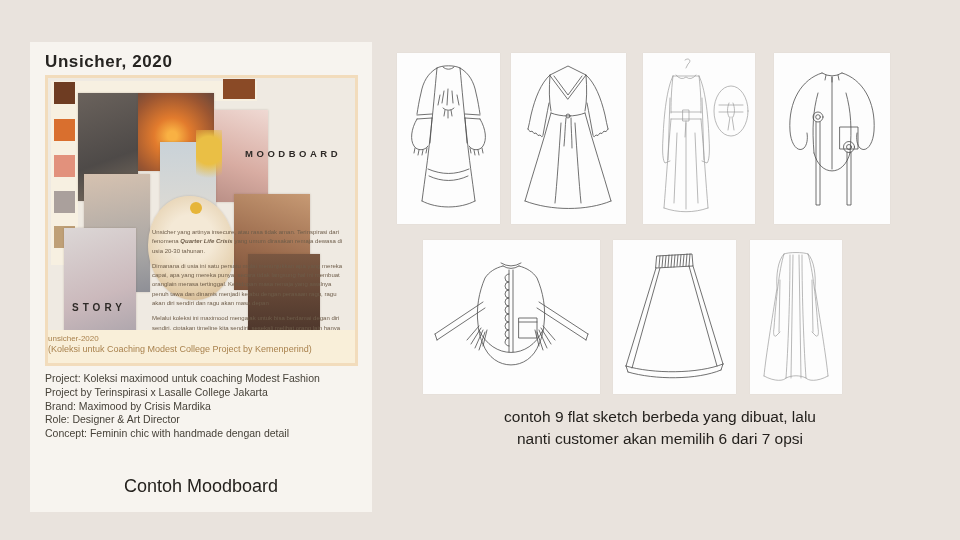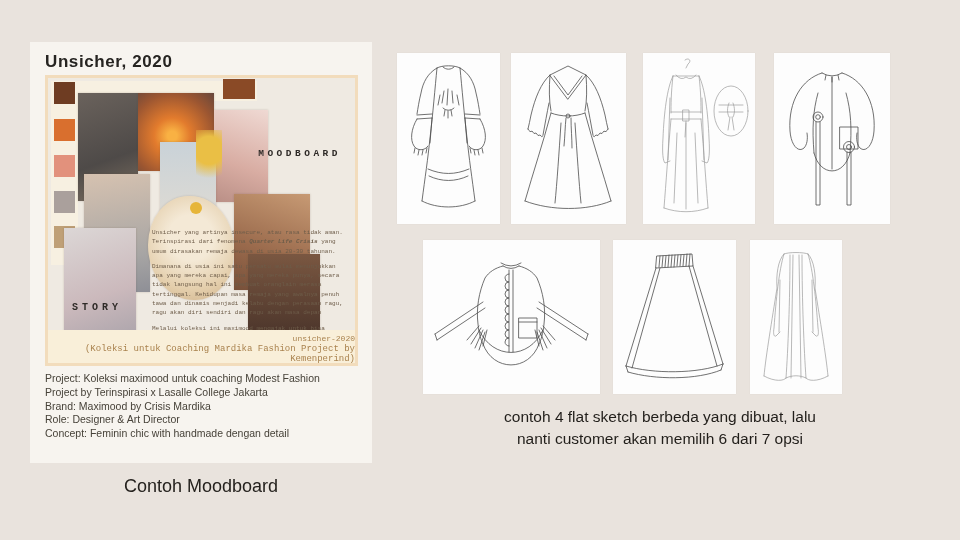--- a/index.html
+++ b/index.html
@@ -5,24 +5,24 @@
   html,body{margin:0;padding:0;}
   body{
     width:960px;height:540px;position:relative;overflow:hidden;
     background:#e9e3dd;
     font-family:"Liberation Sans", sans-serif;
     -webkit-font-smoothing:antialiased;
   }
   .abs{position:absolute;}
 
   
-  .mb-card{left:30px;top:42px;width:342px;height:421px;background:#f7f4ef;}
+  .mb-card{left:30px;top:42px;width:342px;height:470px;background:#f7f4ef;}
   .mb-title{left:15px;top:10px;font-size:17px;font-weight:bold;letter-spacing:.6px;color:#262421;}
   .poster{left:15px;top:33px;width:313px;height:291px;background:#efeae2;
-          border:3px solid #f2dcbc;box-sizing:border-box;overflow:hidden;font-family:Liberation Mono, monospace;}
+          border:3px solid #f2dcbc;box-sizing:border-box;overflow:hidden;}
   .palette-strip{left:3px;top:3px;width:27px;height:184px;background:#f7f0e1;}
   .top-band{left:3px;top:3px;width:206px;height:20px;background:#f7f0e1;}
   .chip{left:6px;width:21px;height:22px;}
   .chip1{top:4px;} .chip2{top:41px;} .chip3{top:77px;} .chip4{top:113px;} .chip5{top:148px;}
   .chip-top{left:175px;top:1px;width:32px;height:20px;background:#8a4a26;}
   .tile{box-shadow:0 0 2px rgba(90,70,50,.25);}
   .tile-interior{left:30px;top:15px;width:60px;height:108px;background:linear-gradient(160deg,#6a625c,#4e4a48 60%,#7d6f60);}
   .tile-sunset{left:90px;top:15px;width:76px;height:78px;background:radial-gradient(circle at 45% 55%,#f9b143 8%,#e27b2d 30%,#9c5631 70%,#67473c);}
   .tile-branches{left:166px;top:32px;width:54px;height:92px;background:linear-gradient(200deg,#efd9d3,#d8aca2 60%,#b98f86);}
   .tile-sky{left:112px;top:64px;width:56px;height:98px;background:linear-gradient(180deg,#c9d2d8,#e4ddd2);}
@@ -32,21 +32,21 @@
   .tile-sepia{left:186px;top:116px;width:76px;height:96px;background:linear-gradient(200deg,#c79a74,#9a6a4c 60%,#77503a);}
   .tile-dark{left:200px;top:176px;width:72px;height:84px;background:linear-gradient(180deg,#7a5741,#4a342a);}
   .tile-headscarf{left:100px;top:118px;width:86px;height:104px;border-radius:48% 52% 46% 54%;
                   background:radial-gradient(circle at 50% 40%,#f4e9d6 30%,#e3cdaa 70%,#cdb08a);}
   .flower-dot{left:142px;top:124px;width:12px;height:12px;border-radius:50%;background:#e6b53a;}
   .mb-label{right:14px;top:70px;font-size:9.5px;font-weight:bold;letter-spacing:3.5px;color:#2e2a27;}
   .story-label{left:24px;top:224px;font-size:10px;font-weight:bold;letter-spacing:4px;color:#2e2a27;}
   .story-text{left:104px;top:150px;width:194px;font-size:6px;line-height:1.55;color:#6d5c49;}
   .story-text p{margin:0 0 6px 0;}
   .story-bold{font-weight:bold;font-style:italic;}
-  .poster-footer{left:0;bottom:0;width:100%;height:33px;background:#f9efd9;text-align:right;color:#a9824e;}
+  .poster-footer{left:0;bottom:0;width:100%;height:33px;background:#f9efd9;text-align:left;color:#a9824e;}
   .pf1{margin-top:4px;font-size:8px;}
   .pf2{font-size:9px;margin-top:1px;}
   .details{left:15px;top:330px;width:320px;font-size:10.5px;line-height:13.8px;color:#474239;}
   .caption-left{left:30px;top:476px;width:342px;text-align:center;font-size:18px;color:#25221e;}
 
   
   .sk{background:#fdfdfd;box-shadow:0 0 1px rgba(0,0,0,.08);}
   .sk svg{display:block;width:100%;height:100%;}
   .sk1{left:397px;top:53px;width:103px;height:171px;}
   .sk2{left:511px;top:53px;width:115px;height:171px;}
@@ -92,21 +92,21 @@
     <div class="abs story-label">STORY</div>
 
     <div class="abs story-text">
       <p><span>Unsicher yang artinya insecure, atau rasa tidak aman. Terinspirasi dari fenomena </span><span class="story-bold">Quarter Life Crisis</span><span> yang umum dirasakan remaja dewasa di usia 20-30 tahunan.</span></p>
       <p>Dimanana di usia ini satu persatu mulai menunjukkan apa yang mereka capai, apa yang mereka punya, secara tidak langsung hal ini membuat oranglain merasa tertinggal. Kehidupan masa remaja yang awalnya penuh tawa dan dinamis menjadi kelabu dengan perasaan ragu, ragu akan diri sendiri dan ragu akan masa depan</p>
       <p>Melalui koleksi ini maximood mengajak untuk bisa berdamai degan diri sendiri, ciptakan timeline kita sendiri, sesekali melihat orang lain hanya sekedarnya saja. Karena sejatinya tiap manusia mempunyai masanya.</p>
     </div>
 
     <div class="abs poster-footer">
       <div class="pf1">unsicher-2020</div>
-      <div class="pf2">(Koleksi untuk Coaching Mardika Fashion Project by Kemenperind)</div>
+      <div class="pf2">(Koleksi untuk Coaching Modest College Project by Kemenperind)</div>
     </div>
   </div>
 
   <div class="abs details">
     <div>Project: Koleksi maximood untuk coaching Modest Fashion</div>
     <div>Project by Terinspirasi x Lasalle College Jakarta</div>
     <div>Brand: Maximood by Crisis Mardika</div>
     <div>Role: Designer &amp; Art Director</div>
     <div>Concept: Feminin chic with handmade dengan detail</div>
   </div>
@@ -256,15 +256,15 @@
       <path d="M30,40 L29,92"></path>
       <path d="M58,14 C63,30 66,60 68,88 C69,94 68,97 66,96 L62,92"></path>
       <path d="M62,40 L63,92"></path>
       <path d="M14,136 C25,142 34,141 36,138 M56,138 C58,141 67,142 78,136"></path>
       <path d="M36,138 C42,135 50,135 56,138"></path>
     </g>
   </svg>
 </div>
 
 <div class="abs caption-right">
-  <div>contoh 4 flat sketch berbeda yang dibuat, lalu</div>
+  <div>contoh 9 flat sketch berbeda yang dibuat, lalu</div>
   <div>nanti customer akan memilih 6 dari 7 opsi</div>
 </div>
 
 </body></html>

